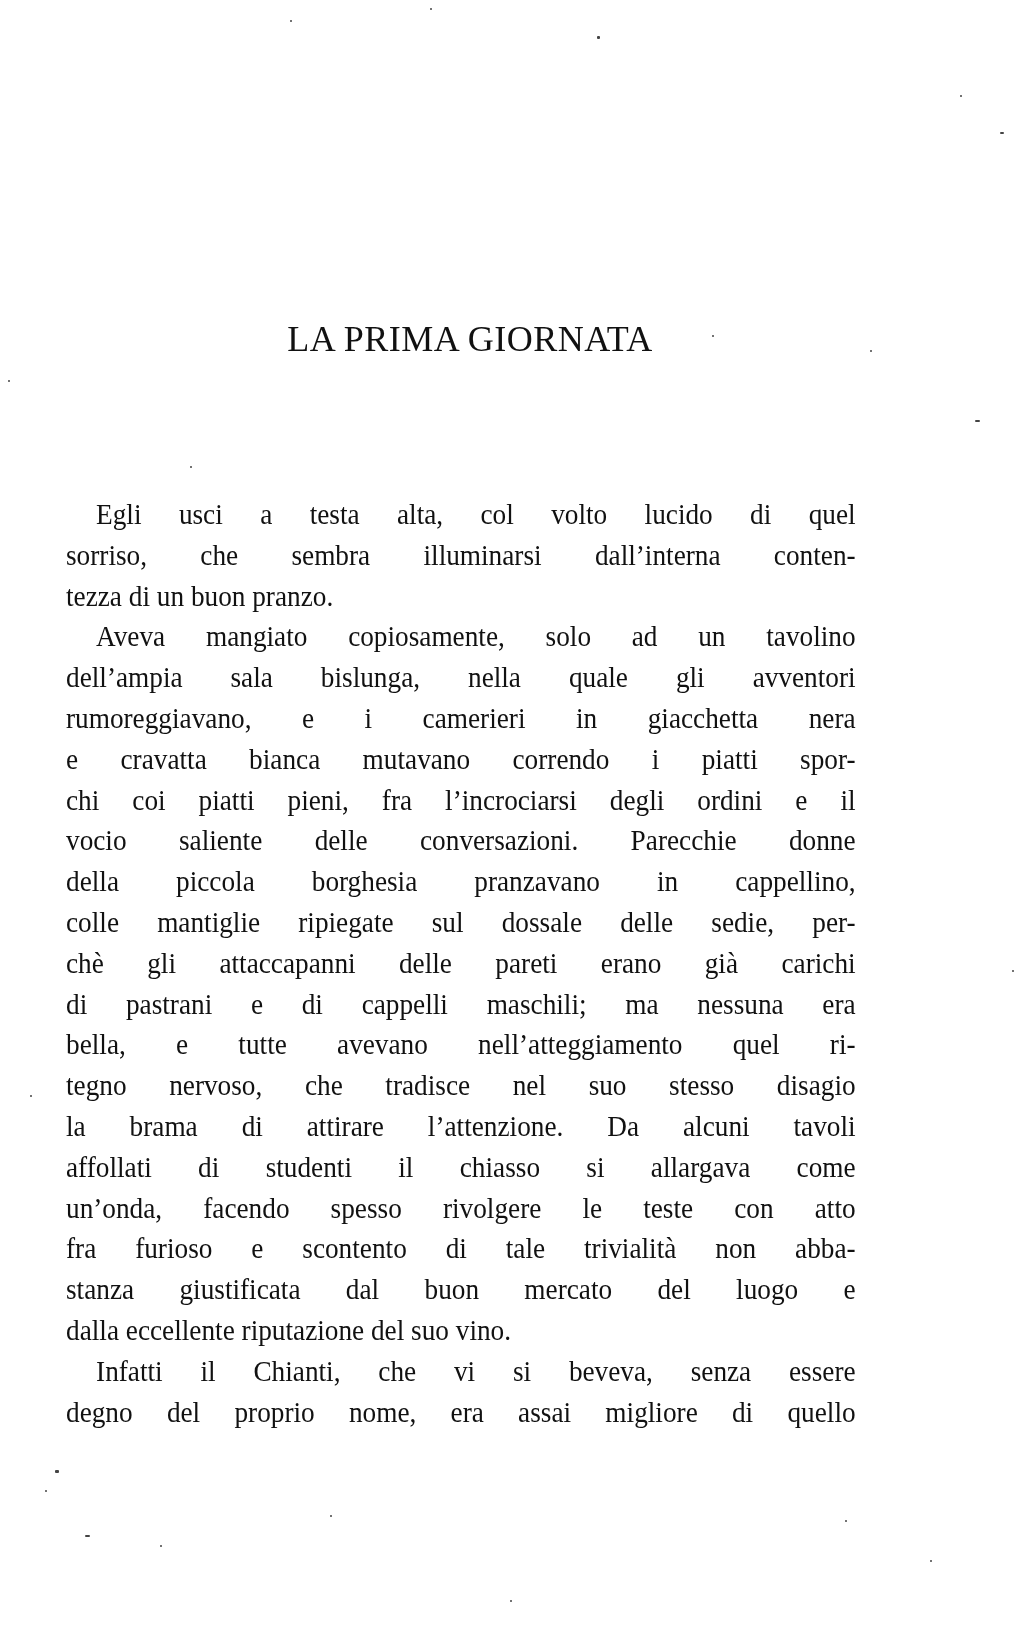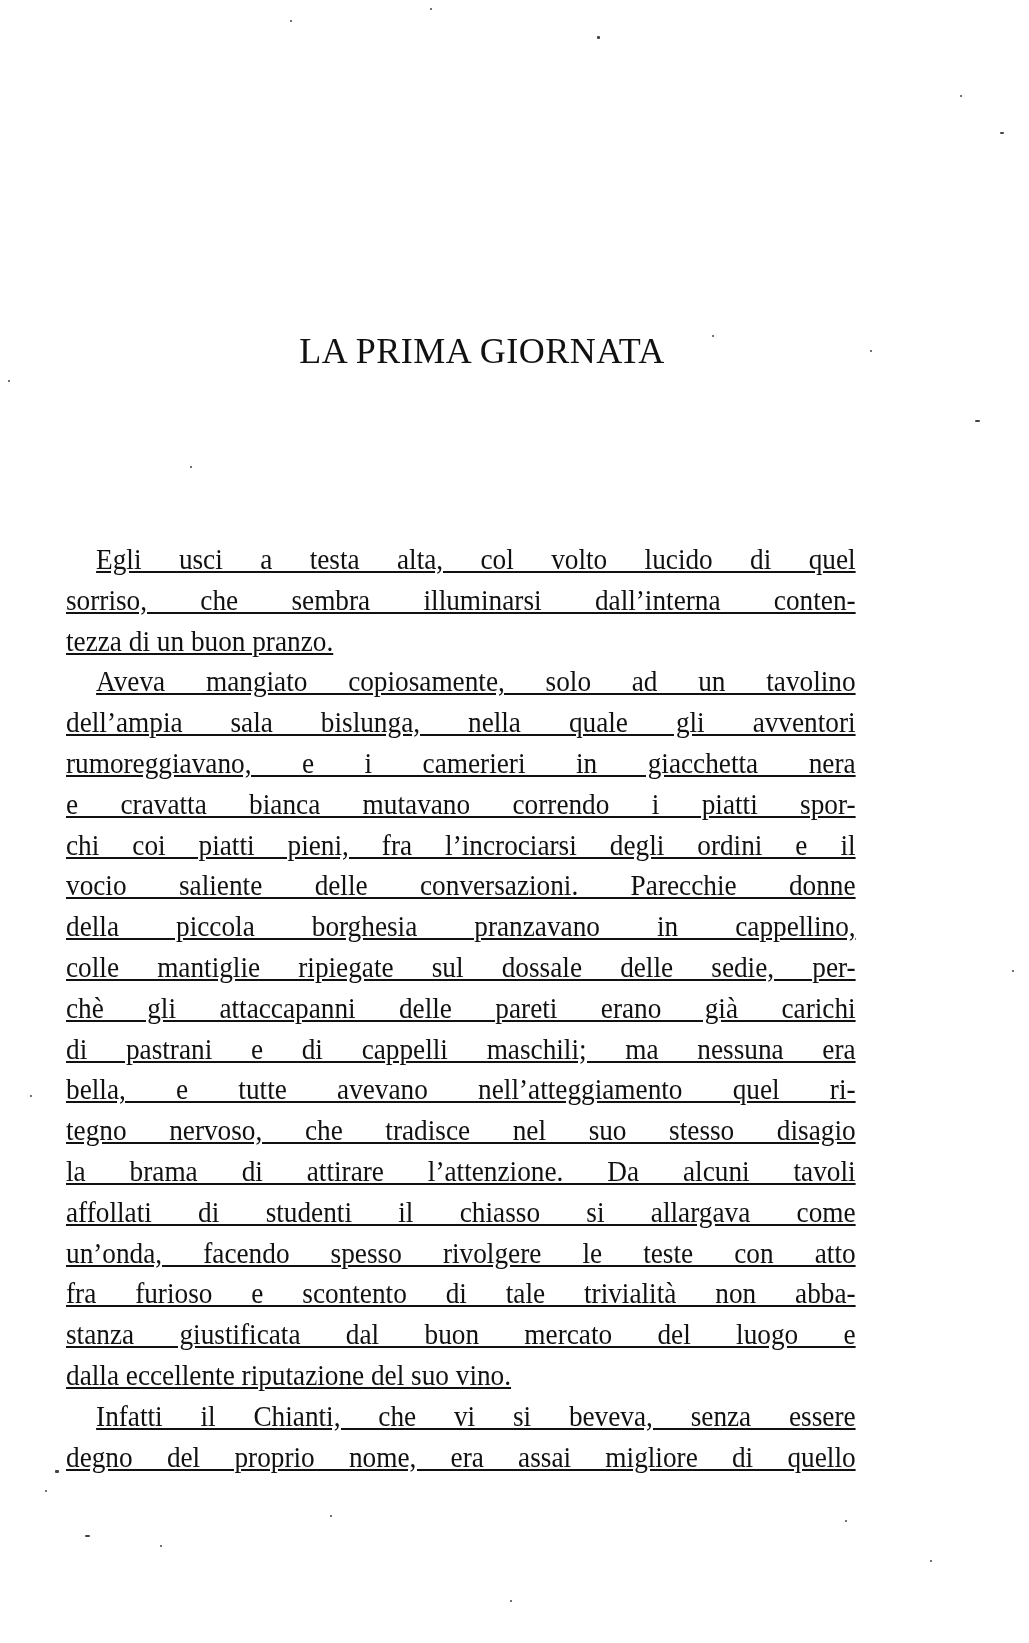--- a/index.html
+++ b/index.html
@@ -25,28 +25,27 @@
     .chapter-title {
       position: absolute;
       left: 0;
       width: 940px;
       top: 318px;
       text-align: center;
       font-family: "Liberation Serif", "DejaVu Serif", serif;
       font-size: 36px;
       letter-spacing: 0.5px;
       font-weight: normal;
-      margin: 12px;
+      margin: 0;
     }
     .body-text {
       position: absolute;
       left: 66px;
-      top: 539px;
+      top: 494px;
       width: 790px;
-      text-decoration: underline;
     }
     .line {
       display: block;
       height: 40.8px;
       line-height: 40.8px;
       font-family: "Liberation Serif", "DejaVu Serif", serif;
       font-size: 29px;
       white-space: nowrap;
       text-align: justify;
       text-align-last: justify;

